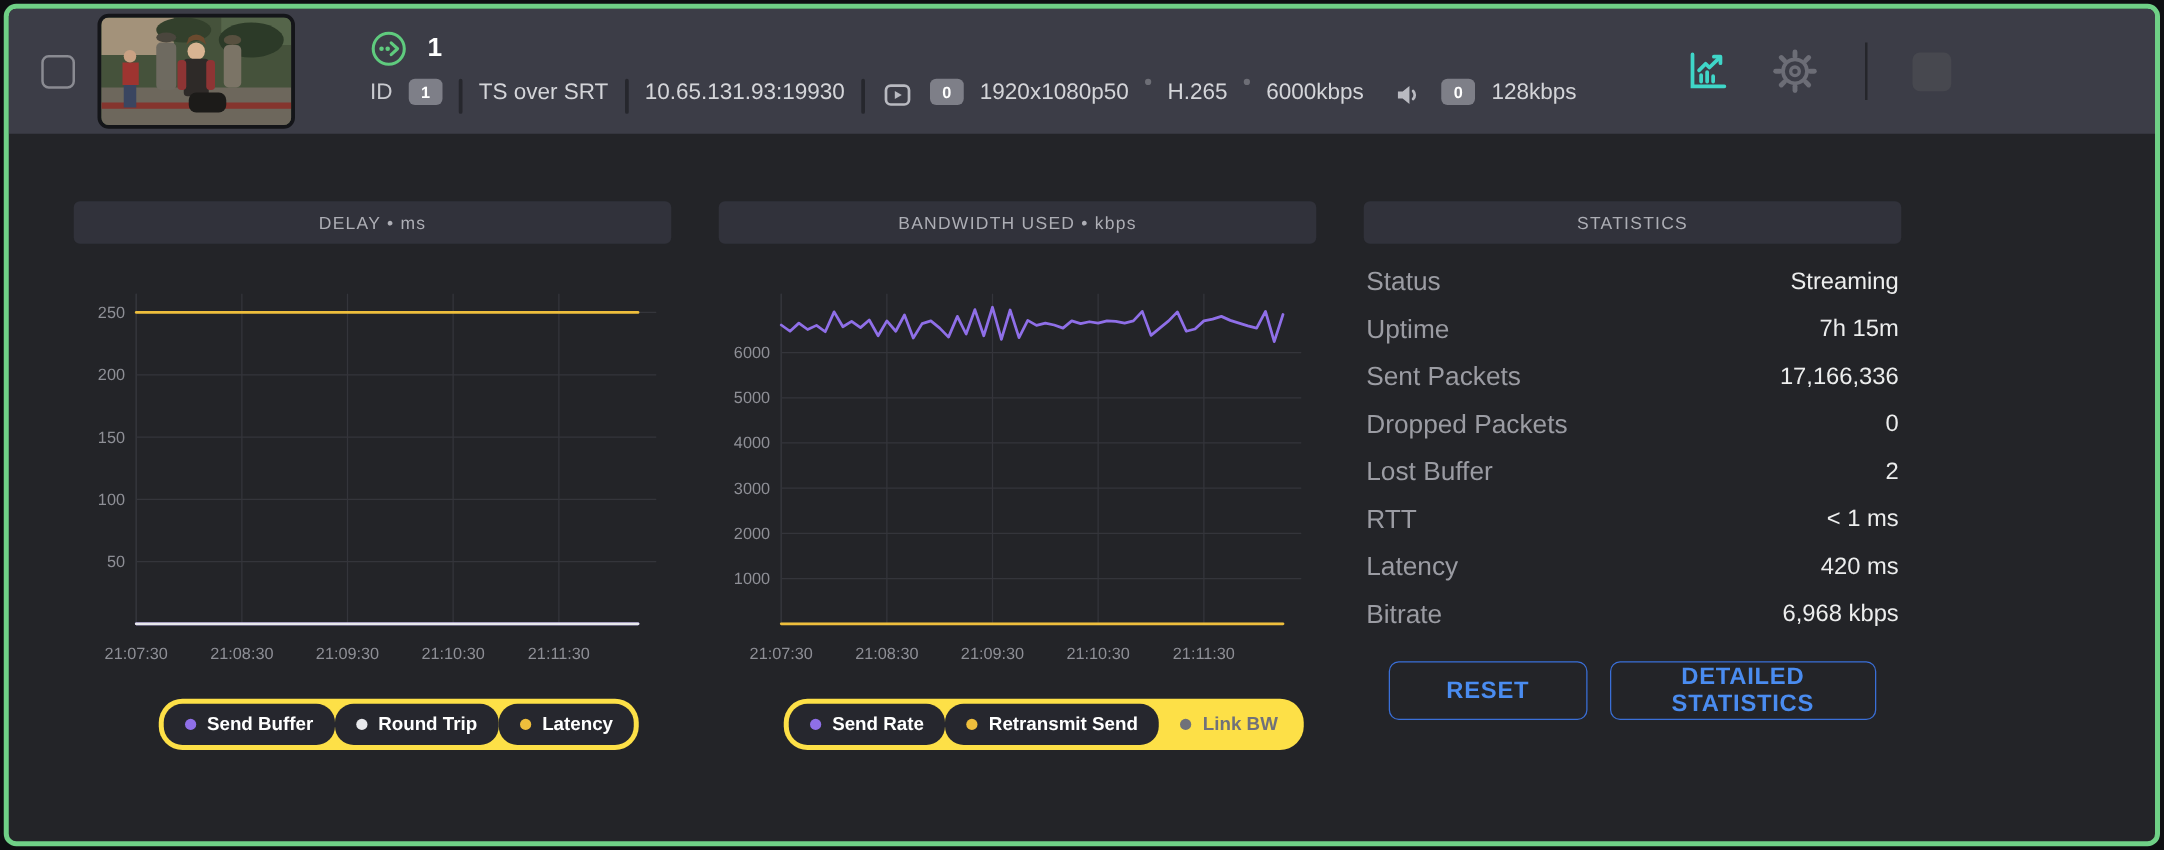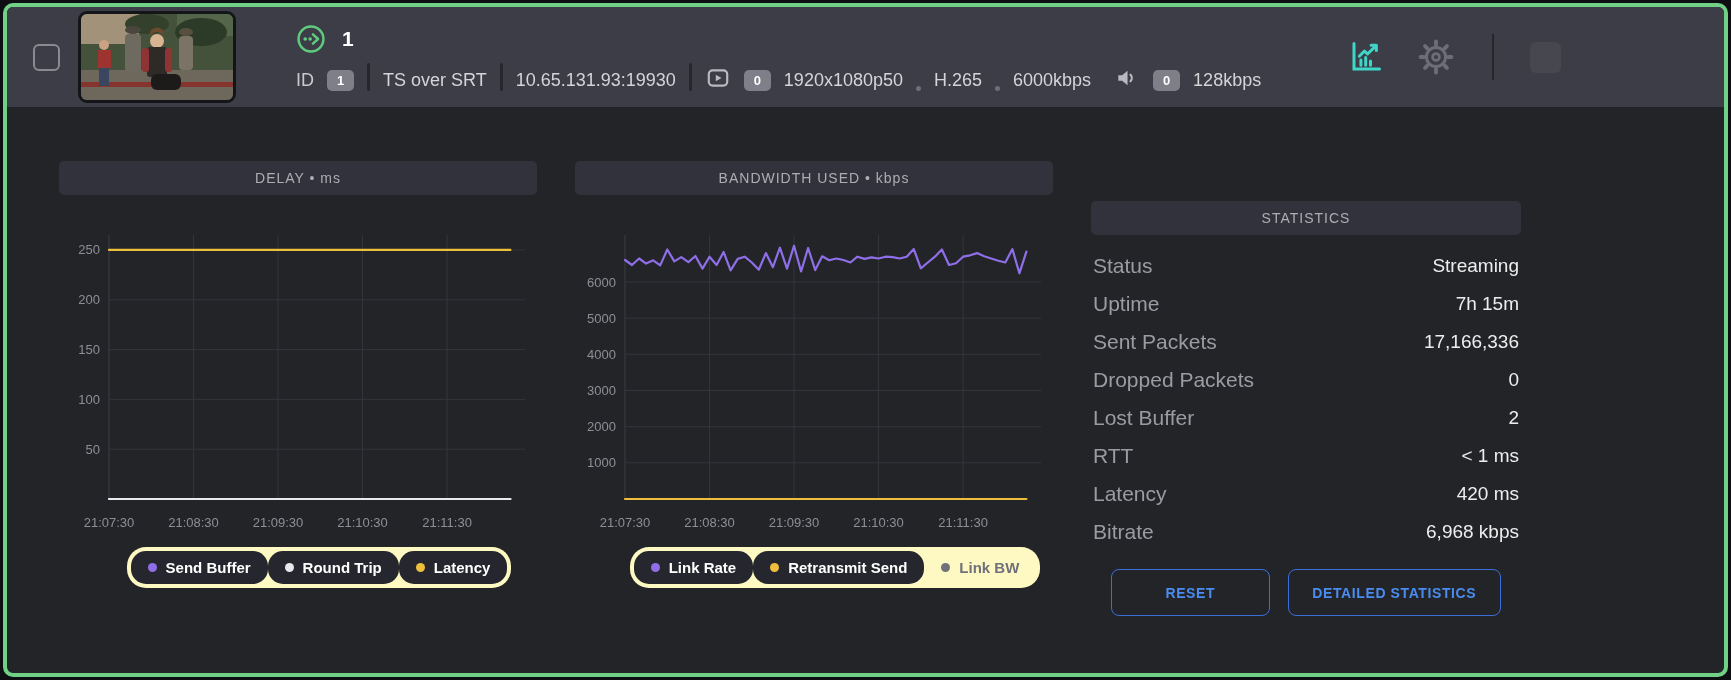--- a/index.html
+++ b/index.html
@@ -9,58 +9,58 @@
 
   
   .topbar{height:100px;background:#3c3d47;display:flex;align-items:center;padding:0 0 0 26px;}
   .checkbox{width:23px;height:23px;border:2px solid #8a8b92;border-radius:6px;flex:0 0 auto;}
   .thumb{width:152px;height:86px;margin-left:18px;border-radius:9px;overflow:hidden;
     border:3px solid #141519;background:#3a4634;flex:0 0 auto;}
   .thumb svg{display:block;width:100%;height:100%;}
   .stream-info{margin-left:60px;display:flex;flex-direction:column;gap:9px;}
   .info-row1{display:flex;align-items:center;gap:16px;}
   .stream-title{color:#ffffff;font-size:21px;font-weight:700;}
-  .info-row2{display:flex;align-items:flex-end;gap:13px;}
+  .info-row2{display:flex;align-items:flex-start;gap:13px;}
   .meta-label{color:#c9cacf;font-size:18px;}
   .meta-text{color:#d4d5d9;font-size:18px;}
   .badge{min-width:21px;height:21px;background:#7e7f88;border-radius:5px;color:#ffffff;
     font-size:13px;font-weight:700;display:inline-flex;align-items:center;justify-content:center;padding:0 3px;}
   .vdiv{width:3px;height:28px;background:#26272d;border-radius:2px;}
   .dotsep{width:5px;height:5px;border-radius:50%;background:#6d6e76;}
   .mi{display:inline-flex;align-items:center;}
   .topbar-right{margin-left:auto;display:flex;align-items:center;gap:30px;padding-right:163px;}
   .icon-btn{display:inline-flex;align-items:center;justify-content:center;width:40px;height:40px;cursor:pointer;}
   .tall-div{width:2px;height:46px;background:#25262b;margin:0 6px;}
   .stop-btn{width:31px;height:31px;background:#47484f;border-radius:6px;border:none;cursor:pointer;}
 
   
   .content{display:flex;align-items:flex-start;padding:54px 0 0 52px;gap:38px;}
   .panel{display:flex;flex-direction:column;}
   .chartpanel{width:478px;}
-  .statspanel{width:430px;margin-top:40px;}
+  .statspanel{width:430px;}
   .panel-title{height:34px;background:#31323b;border-radius:5px;color:#adaeb5;
     font-size:14px;letter-spacing:1px;display:flex;align-items:center;justify-content:center;}
   svg.chart{margin-top:22px;width:478px;height:318px;display:block;}
   .grid{stroke:#34353b;stroke-width:1;}
   .tick{fill:#8e8f96;font-size:13px;font-family:"Liberation Sans",sans-serif;}
 
   .legend-row{display:flex;justify-content:center;padding-left:42px;margin-top:12px;}
-  .legend{display:inline-flex;background:#fef9c3;border-radius:19px;padding:4px;}
+  .legend{display:inline-flex;background:#fde047;border-radius:19px;padding:4px;margin-top:12px;}
   .leg-item{display:inline-flex;align-items:center;gap:9px;padding:8px 17px;border-radius:15px;
     color:#70717a;font-size:15px;font-weight:700;cursor:pointer;white-space:nowrap;}
   .leg-item.on{background:#26272e;color:#ffffff;}
   .leg-dot{width:9px;height:9px;border-radius:50%;flex:0 0 auto;}
 
   .stat-rows{margin-top:12px;padding:0 2px;}
   .stat-row{display:flex;justify-content:space-between;align-items:center;padding:7px 0;}
   .s-label{color:#9b9ca3;font-size:21px;}
   .s-value{color:#eceded;font-size:19px;}
   .stat-buttons{display:flex;gap:18px;margin-top:18px;padding:0 20px;}
   .ghost-btn{background:transparent;border:1.5px solid #3a6fd8;border-radius:8px;color:#4a8cf0;
-    font-family:"Liberation Sans",sans-serif;font-size:14px;font-weight:700;letter-spacing:0.6px;
+    font-family:"Liberation Sans",sans-serif;font-size:19px;font-weight:700;letter-spacing:0.6px;
     height:47px;cursor:pointer;}
   .ghost-btn.b1{flex:1;}
   .ghost-btn.b2{flex:1.38;}
 </style>
 </head>
 <body>
 
 <div class="card">
 
   <div class="topbar">
@@ -240,21 +240,21 @@
           <line x1="50" y1="65.0" x2="466" y2="65.0" class="grid"></line>
           <text x="41" y="69.5" class="tick" text-anchor="end">6000</text>
           <line x1="50" y1="282" x2="451.43999999999994" y2="282" stroke="#55565e" stroke-width="1.5"></line>
           <polyline points="50.0,43.0 57.0,48.0 64.1,41.5 71.1,46.6 78.2,43.3 85.2,48.4 92.3,32.5 99.3,44.4 106.3,40.1 113.4,45.1 120.4,39.0 127.5,51.6 134.5,39.7 141.6,48.0 148.6,35.0 155.6,53.4 162.7,41.9 169.7,39.7 176.8,45.5 183.8,52.7 190.9,36.1 197.9,50.2 204.9,30.7 212.0,51.6 219.0,28.8 226.1,54.5 233.1,31.0 240.2,53.1 247.2,39.3 254.2,43.3 261.3,41.5 268.3,43.0 275.4,45.5 282.4,39.7 289.5,41.9 296.5,40.4 303.5,41.5 310.6,39.7 317.6,40.1 324.7,41.5 331.7,39.7 338.8,32.1 345.8,51.3 352.8,45.5 359.9,39.7 366.9,32.5 374.0,48.0 381.0,46.2 388.1,39.7 395.1,38.3 402.1,36.1 409.2,39.3 416.2,41.5 423.3,43.7 430.3,45.5 437.4,32.1 444.4,56.3 451.4,34.6" fill="none" stroke="#8f6fe8" stroke-width="2.2" stroke-linejoin="round" stroke-linecap="round"></polyline>
           <polyline points="50.0,282.0 57.0,282.0 64.1,282.0 71.1,282.0 78.2,282.0 85.2,282.0 92.3,282.0 99.3,282.0 106.3,282.0 113.4,282.0 120.4,282.0 127.5,282.0 134.5,282.0 141.6,282.0 148.6,282.0 155.6,282.0 162.7,282.0 169.7,282.0 176.8,282.0 183.8,282.0 190.9,282.0 197.9,282.0 204.9,282.0 212.0,282.0 219.0,282.0 226.1,282.0 233.1,282.0 240.2,282.0 247.2,282.0 254.2,282.0 261.3,282.0 268.3,282.0 275.4,282.0 282.4,282.0 289.5,282.0 296.5,282.0 303.5,282.0 310.6,282.0 317.6,282.0 324.7,282.0 331.7,282.0 338.8,282.0 345.8,282.0 352.8,282.0 359.9,282.0 366.9,282.0 374.0,282.0 381.0,282.0 388.1,282.0 395.1,282.0 402.1,282.0 409.2,282.0 416.2,282.0 423.3,282.0 430.3,282.0 437.4,282.0 444.4,282.0 451.4,282.0" fill="none" stroke="#eebe3c" stroke-width="2.2" stroke-linejoin="round" stroke-linecap="round"></polyline>
         </svg>
       <div class="legend-row">
         <div class="legend">
             <span class="leg-item on">
               <span class="leg-dot" style="background: rgb(143, 111, 232);"></span>
-              <span>Link Rate</span>
+              <span>Send Rate</span>
             </span>
             <span class="leg-item on">
               <span class="leg-dot" style="background: rgb(238, 190, 60);"></span>
               <span>Retransmit Send</span>
             </span>
             <span class="leg-item">
               <span class="leg-dot" style="background: rgb(112, 113, 122);"></span>
               <span>Link BW</span>
             </span>
           </div>

